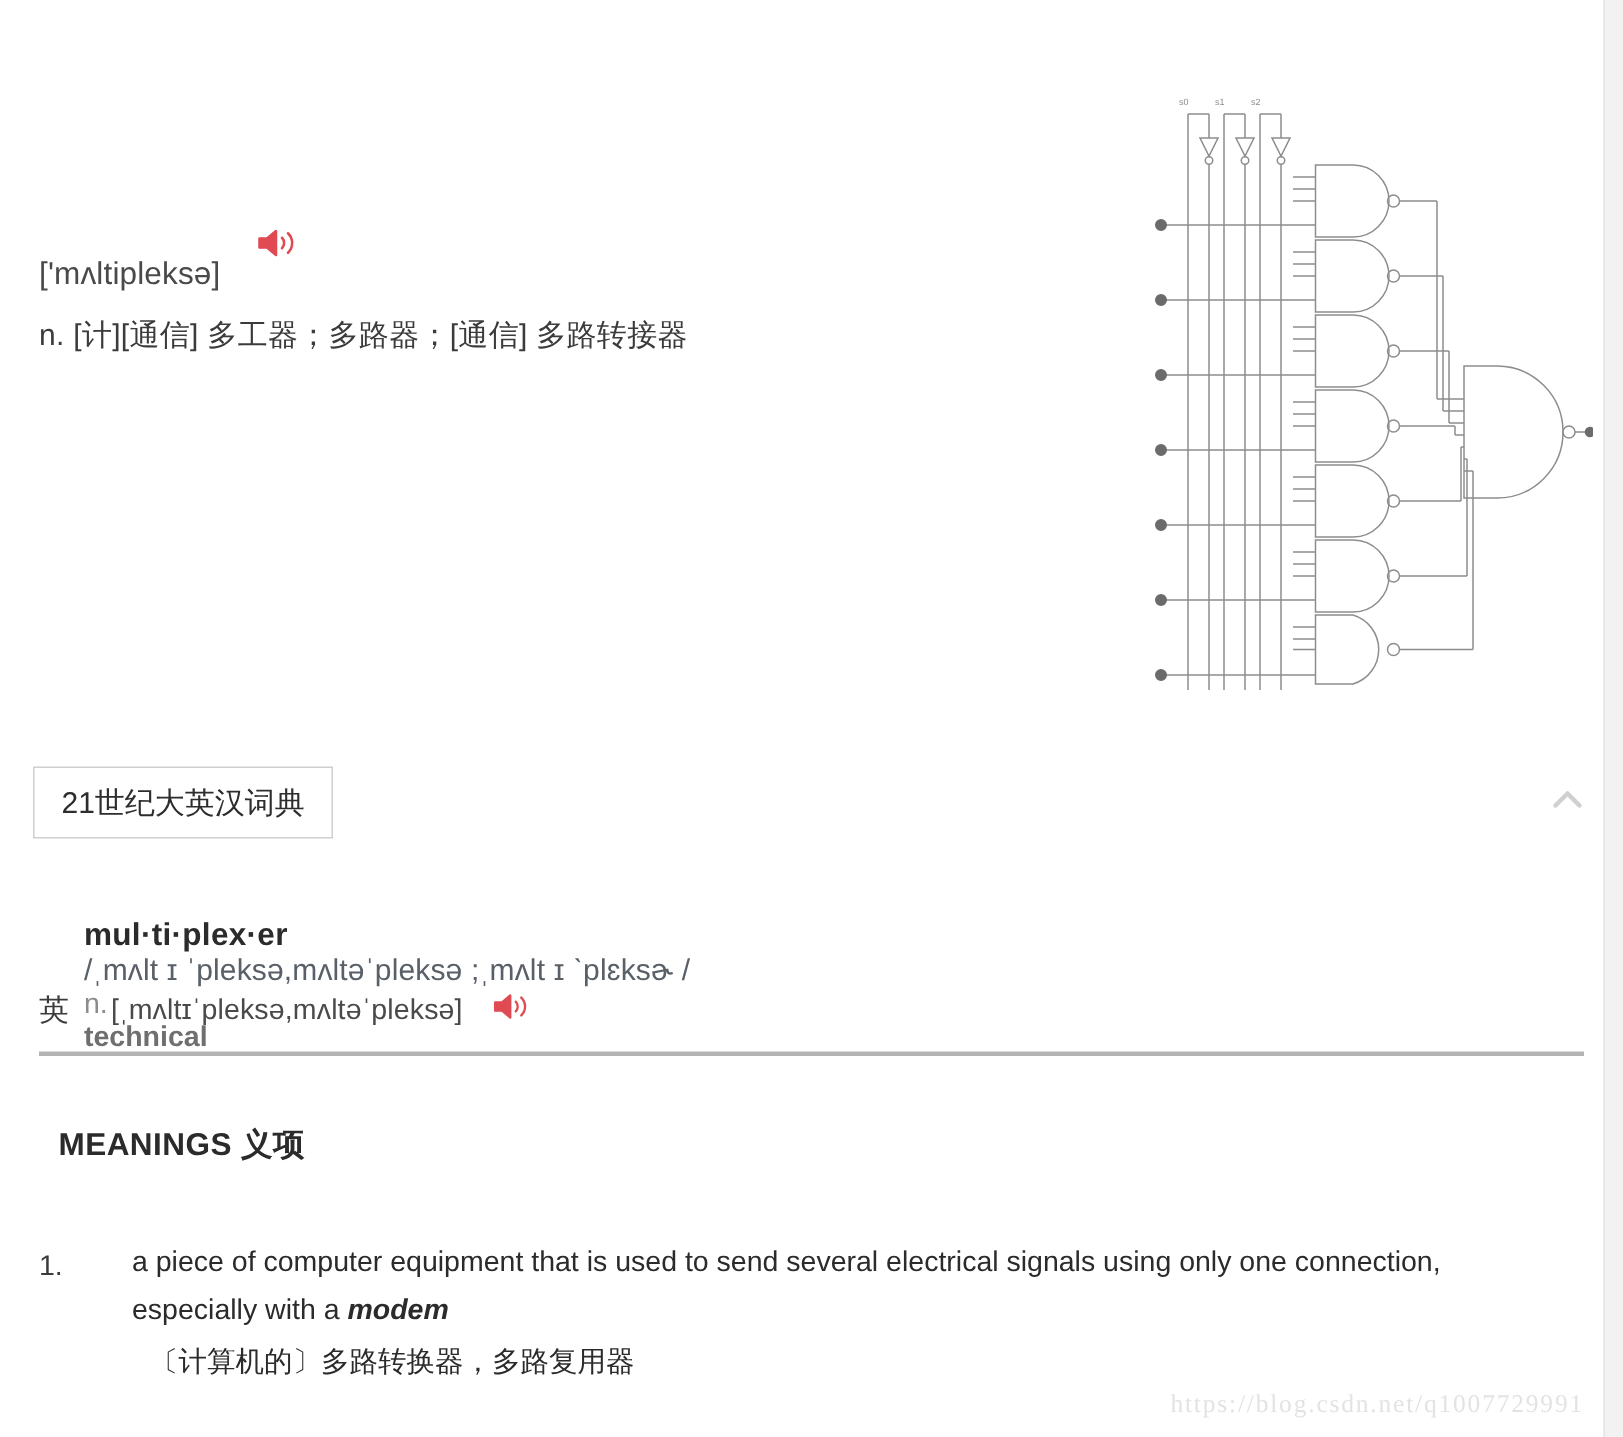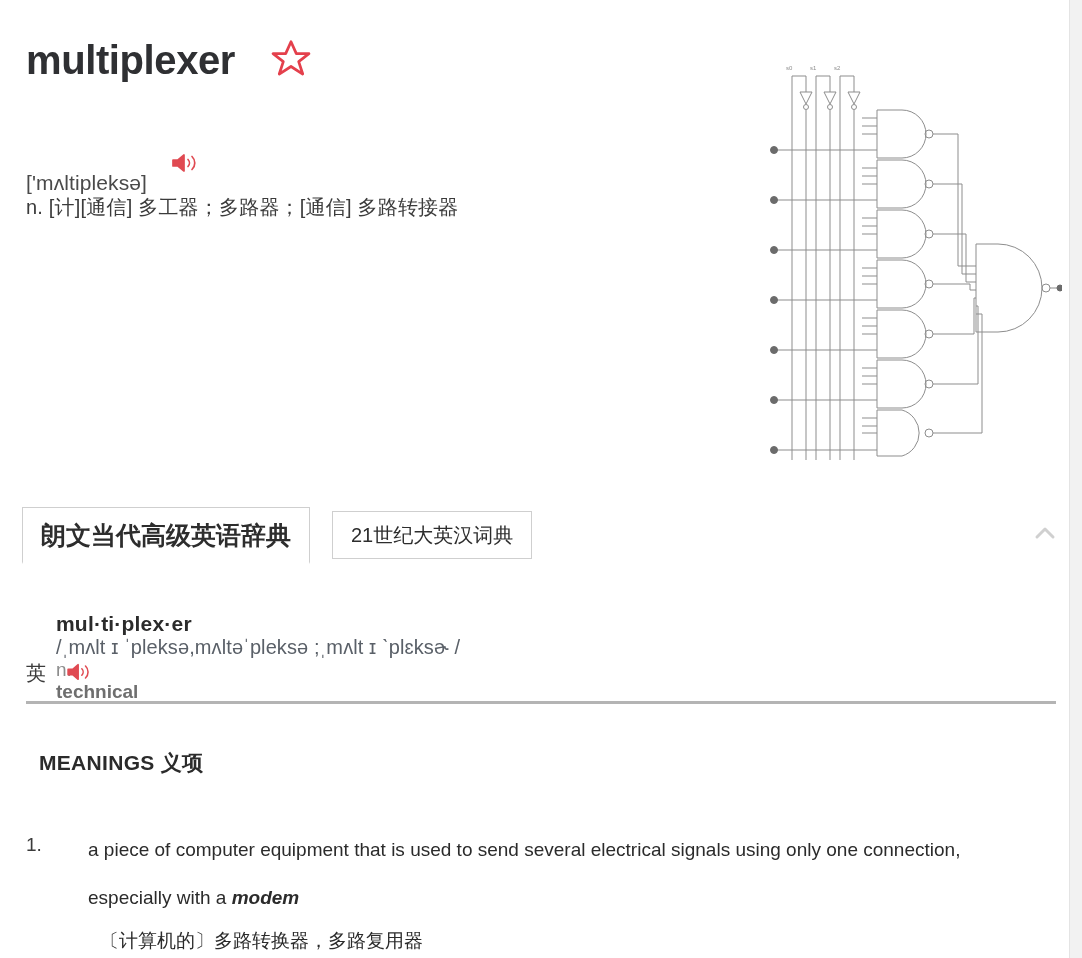--- a/index.html
+++ b/index.html
@@ -68,21 +68,21 @@
     margin-top: 37px;
   }
   .speaker-top {
     margin-left: 24px;
     display: block;
   }
 
   .senses-cn {
     position: absolute;
     left: 26px;
-    top: 194px;
+    top: 210px;
     font-size: 20px;
     color: #3b3b3b;
     letter-spacing: 0.2px;
   }
 
   
   .circuit-box {
     position: absolute;
     left: 762px;
     top: 52px;
@@ -238,21 +238,21 @@
     font-size: 19px;
     color: #3b3b3b;
     line-height: 38px;
   }
   .sense-body {
     flex: 1 1 auto;
   }
   .sense-en {
     font-size: 19px;
     color: #2b2b2b;
-    line-height: 48px;
+    line-height: 32px;
     max-width: 880px;
   }
   .sense-en em {
     font-style: italic;
     font-weight: bold;
   }
   .sense-cn {
     font-size: 19px;
     color: #2b2b2b;
     line-height: 38px;
@@ -271,28 +271,20 @@
     user-select: none;
   }
 </style>
 </head>
 <body>
 
 <div class="page">
 
   <div class="scroll-strip"></div>
 
-  <div class="headword-row">
-    <div class="headword">multiplexer</div>
-    <span class="star-icon">
-      <svg width="44" height="44" viewBox="0 0 24 24" fill="none" stroke="#e4404c" stroke-width="1.5" stroke-linejoin="round">
-        <polygon points="12,2.6 14.9,9.1 21.8,9.1 16.2,13.4 18.4,20.2 12,16.1 5.6,20.2 7.8,13.4 2.2,9.1 9.1,9.1"></polygon>
-      </svg>
-    </span>
-  </div>
 
   <div class="phonetic-row">
     <div class="phonetic-top">['mʌltipleksə]</div>
     <span class="speaker-top">
       <svg width="30" height="24" viewBox="0 0 30 24" fill="none" stroke="#e04a52" stroke-width="1.7" stroke-linejoin="round" stroke-linecap="round">
         <path d="M2 9 L7 9 L13 4 L13 20 L7 15 L2 15 Z" fill="#e04a52" stroke="#e04a52"></path>
         <path d="M17 8.5 A5 5 0 0 1 17 15.5"></path>
         <path d="M21 5.5 A9 9 0 0 1 21 18.5"></path>
       </svg>
     </span>
@@ -421,43 +413,41 @@
         <text x="24" y="18">s0</text>
         <text x="48" y="18">s1</text>
         <text x="72" y="18">s2</text>
       </g>
     </svg>
   </div>
 
   <div class="tabs-wrap">
 
     <div class="tabs">
-      <div class="tab active">
-        <span>朗文当代高级英语辞典</span>
-      </div>
       <div class="tab inactive">
         <span>21世纪大英汉词典</span>
       </div>
     </div>
     <span class="chevron-up">
       <svg width="30" height="24" viewBox="0 0 30 24" fill="none" stroke="#d0d0d0" stroke-width="3" stroke-linecap="round" stroke-linejoin="round">
         <polyline points="7,16 15,8 23,16"></polyline>
       </svg>
     </span>
   </div>
 
   <div class="entry-pron">
     <span class="entry-word">mul·ti·plex·er</span>
     <span class="entry-ipa">/ˌmʌlt ɪ ˈpleksə,mʌltəˈpleksə ;ˌmʌlt ɪ ˋplɛksɚ /</span>
     <span class="entry-pos">n.</span>
     <span class="entry-register">technical</span>
   </div>
 
   <div class="uk-pron">
     <span class="uk-label">英</span>
+    <span class="uk-ipa">[ˌmʌltɪˈpleksə,mʌltəˈpleksə]</span>
     <span class="speaker-uk">
       <svg width="28" height="22" viewBox="0 0 30 24" fill="none" stroke="#e04a52" stroke-width="1.7" stroke-linejoin="round" stroke-linecap="round">
         <path d="M2 9 L7 9 L13 4 L13 20 L7 15 L2 15 Z" fill="#e04a52" stroke="#e04a52"></path>
         <path d="M17 8.5 A5 5 0 0 1 17 15.5"></path>
         <path d="M21 5.5 A9 9 0 0 1 21 18.5"></path>
       </svg>
     </span>
   </div>
 
   <div class="divider"></div>
@@ -467,14 +457,15 @@
   <div class="sense-list">
     <div class="sense-item">
       <div class="sense-num">1.</div>
       <div class="sense-body">
         <div class="sense-en"><span>a piece of computer equipment that is used to send several electrical signals using only one connection, especially with a </span><em>modem</em></div>
         <div class="sense-cn">〔计算机的〕多路转换器，多路复用器</div>
       </div>
     </div>
   </div>
 
+  <div class="watermark">https://blog.csdn.net/q1007729991</div>
 
 </div>
 
 </body></html>

